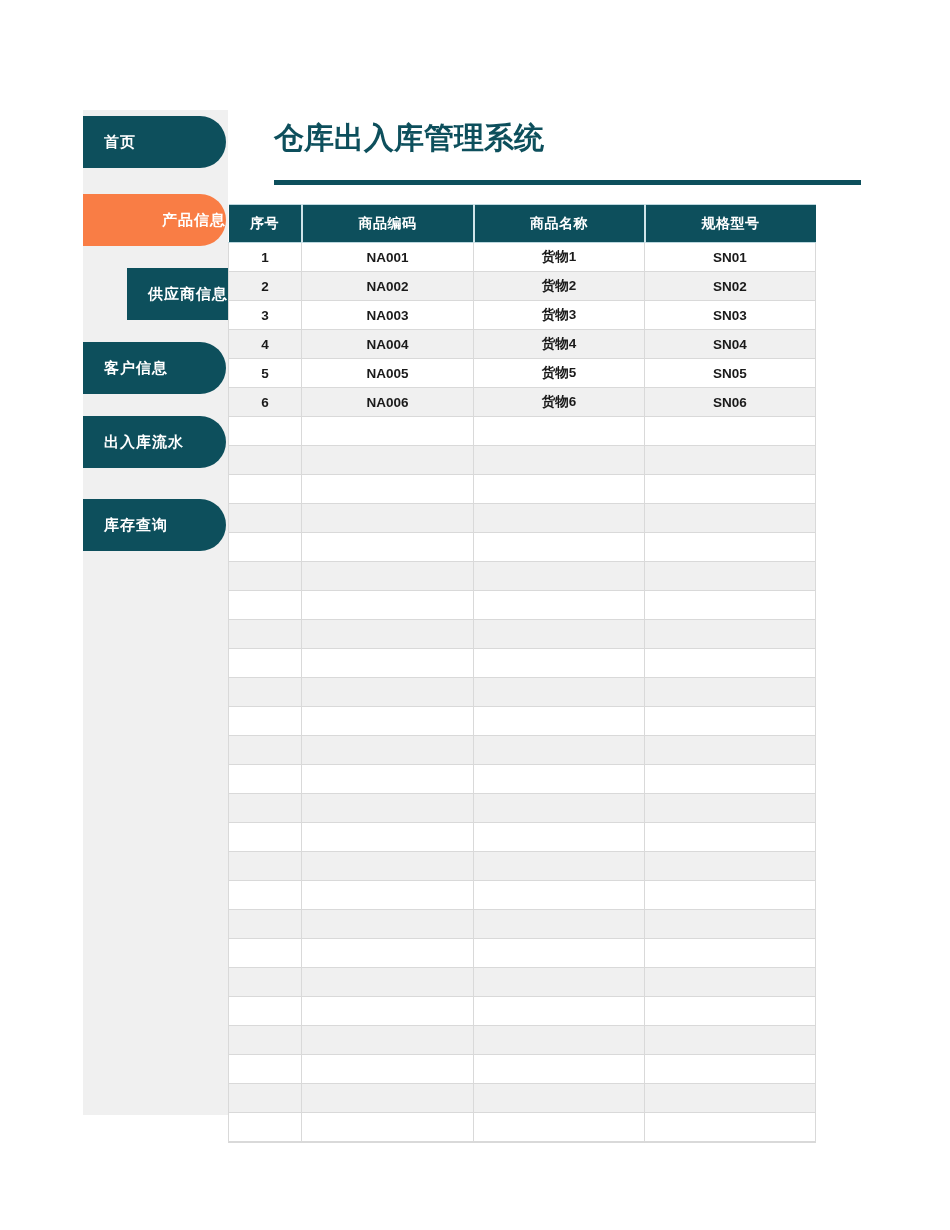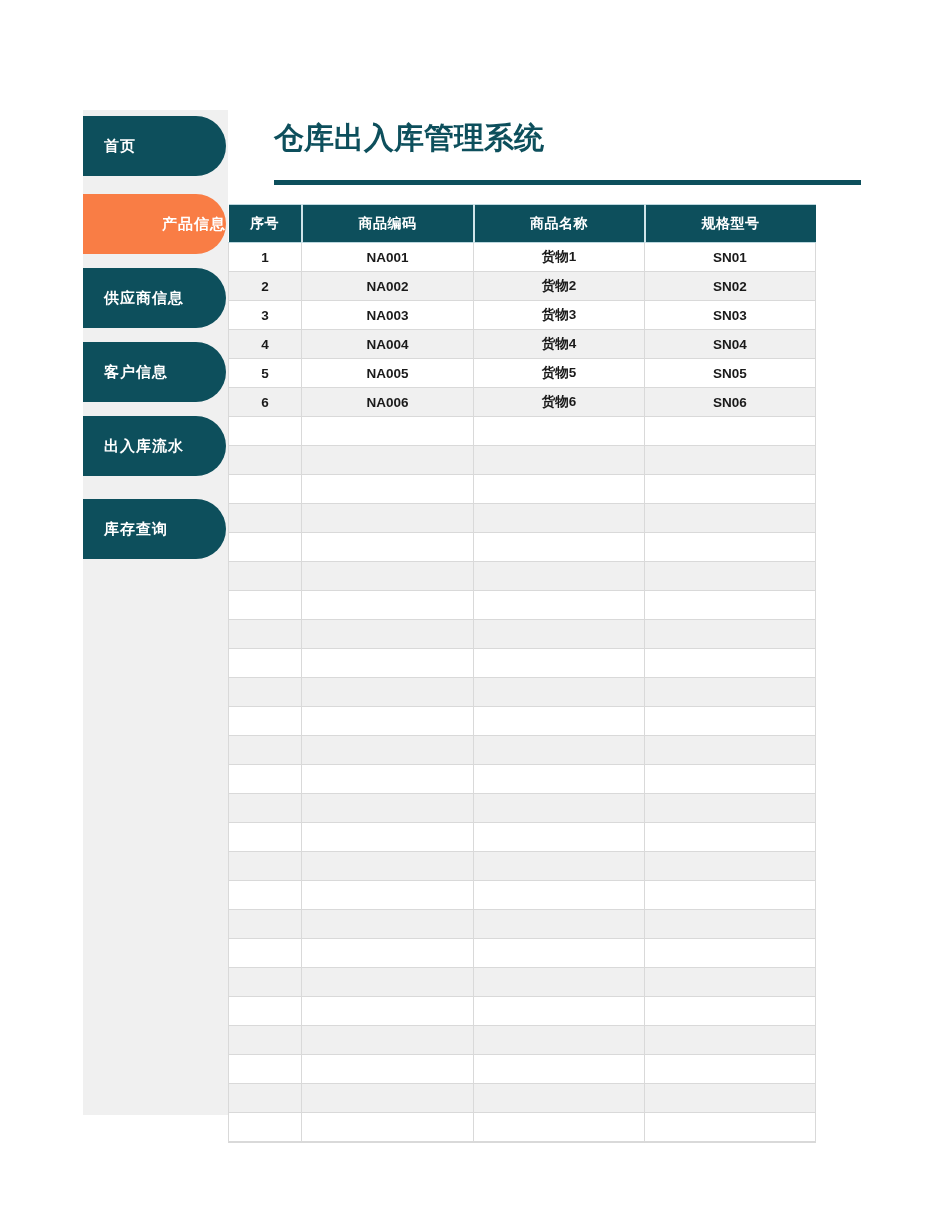--- a/index.html
+++ b/index.html
@@ -33,21 +33,21 @@
     position: absolute;
     left: 83px;
     top: 116px;
     width: 145px;
   }
 
   .nav-item {
     position: absolute;
     left: 0;
     width: 143px;
-    height: 60px;
+    height: 52px;
     border-radius: 0 32px 32px 0;
     display: flex;
     align-items: center;
     background: #0d4f5c;
     color: #ffffff;
     font-size: 15px;
     font-weight: bold;
     letter-spacing: 1px;
     cursor: pointer;
   }
@@ -163,21 +163,21 @@
 
   <div id="sidebar-panel"></div>
 
   <div id="sidebar-nav">
       <div class="nav-item" style="top: 0px;">
         <span class="nav-label">首页</span>
       </div>
       <div class="nav-item active" style="top: 78px;">
         <span class="nav-label">产品信息</span>
       </div>
-      <div class="nav-item" style="top: 152px;">
+      <div class="nav-item" style="top: 152px; margin-left: 44px;">
         <span class="nav-label">供应商信息</span>
       </div>
       <div class="nav-item" style="top: 226px;">
         <span class="nav-label">客户信息</span>
       </div>
       <div class="nav-item" style="top: 300px;">
         <span class="nav-label">出入库流水</span>
       </div>
       <div class="nav-item" style="top: 383px;">
         <span class="nav-label">库存查询</span>

